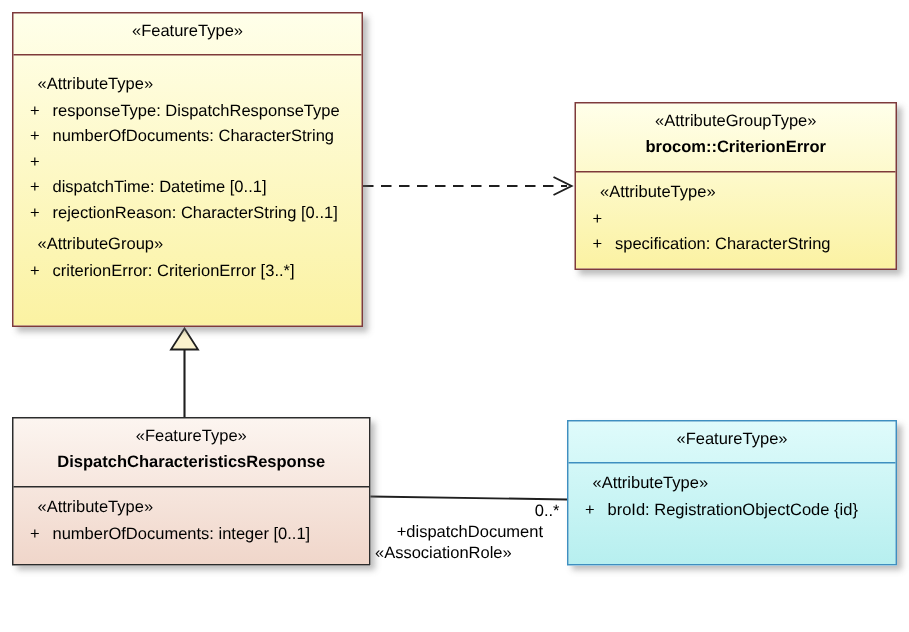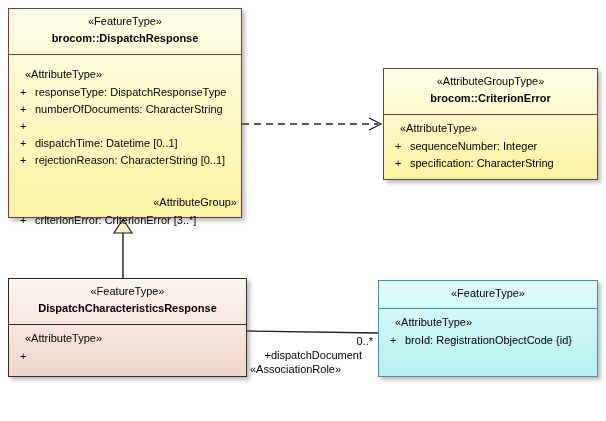--- a/index.html
+++ b/index.html
@@ -17,21 +17,21 @@
   .stereo { line-height:13px; }
   .cls-name { font-weight:bold; margin-top:3px; line-height:15px; }
   .cls-name.italic { font-style:italic; }
   .divider { height:0; border-top:1px solid; }
   .yellow .divider { border-color:#7E3A3A; }
   .pink .divider   { border-color:#2B2B2B; }
   .cyan .divider   { border-color:#3E8FC0; }
   .compartment { padding:6px 4px 4px; }
   .compartment.pad-lg { padding-top:12px; }
   .section-label { padding-left:12px; line-height:15px; margin-bottom:2px; }
-  .section-label.group { margin-top:26px;text-align:right; }
+  .section-label.group { margin-top:5px; }
   .attr { display:flex; padding-left:7px; line-height:17px; white-space:nowrap; }
   .attr .vis { width:15px; flex:0 0 15px; }
   .conn-label { position:absolute; line-height:14px; }
 </style>
 </head>
 <body>
 
 <div class="diagram">
 
   <svg class="connector-layer" width="606" height="421" viewBox="0 0 606 421">
@@ -47,21 +47,20 @@
     </g>
 
     <g>
       <line x1="247" y1="331" x2="378" y2="333" stroke="#1F1F1F" stroke-width="1.3"></line>
     </g>
   </svg>
 
   <div class="uml-box yellow" style="left:8px;top:8px;width:234px;height:210px;">
     <div class="hdr">
       <div class="stereo">«FeatureType»</div>
-      <div class="cls-name">brocom::DispatchResponse</div>
     </div>
     <div class="divider"></div>
     <div class="compartment pad-lg">
       <div class="section-label">«AttributeType»</div>
       <div class="attr">
         <span class="vis">+</span>
         <span>responseType: DispatchResponseType</span>
       </div>
       <div class="attr">
         <span class="vis">+</span>
@@ -89,39 +88,39 @@
   <div class="uml-box yellow" style="left:383px;top:68px;width:215px;height:112px;">
     <div class="hdr">
       <div class="stereo">«AttributeGroupType»</div>
       <div class="cls-name">brocom::CriterionError</div>
     </div>
     <div class="divider"></div>
     <div class="compartment">
       <div class="section-label">«AttributeType»</div>
       <div class="attr">
         <span class="vis">+</span>
-        <span>sequenceNumber: Integer</span>
       </div>
       <div class="attr">
         <span class="vis">+</span>
         <span>specification: CharacterString</span>
       </div>
     </div>
   </div>
 
   <div class="uml-box pink" style="left:8px;top:278px;width:239px;height:99px;">
     <div class="hdr">
       <div class="stereo">«FeatureType»</div>
       <div class="cls-name">DispatchCharacteristicsResponse</div>
     </div>
     <div class="divider"></div>
     <div class="compartment">
       <div class="section-label">«AttributeType»</div>
       <div class="attr">
         <span class="vis">+</span>
+        <span>numberOfDocuments: integer [0..1]</span>
       </div>
     </div>
   </div>
 
   <div class="uml-box cyan" style="left:378px;top:280px;width:220px;height:97px;">
     <div class="hdr">
       <div class="stereo">«FeatureType»</div>
     </div>
     <div class="divider"></div>
     <div class="compartment">

